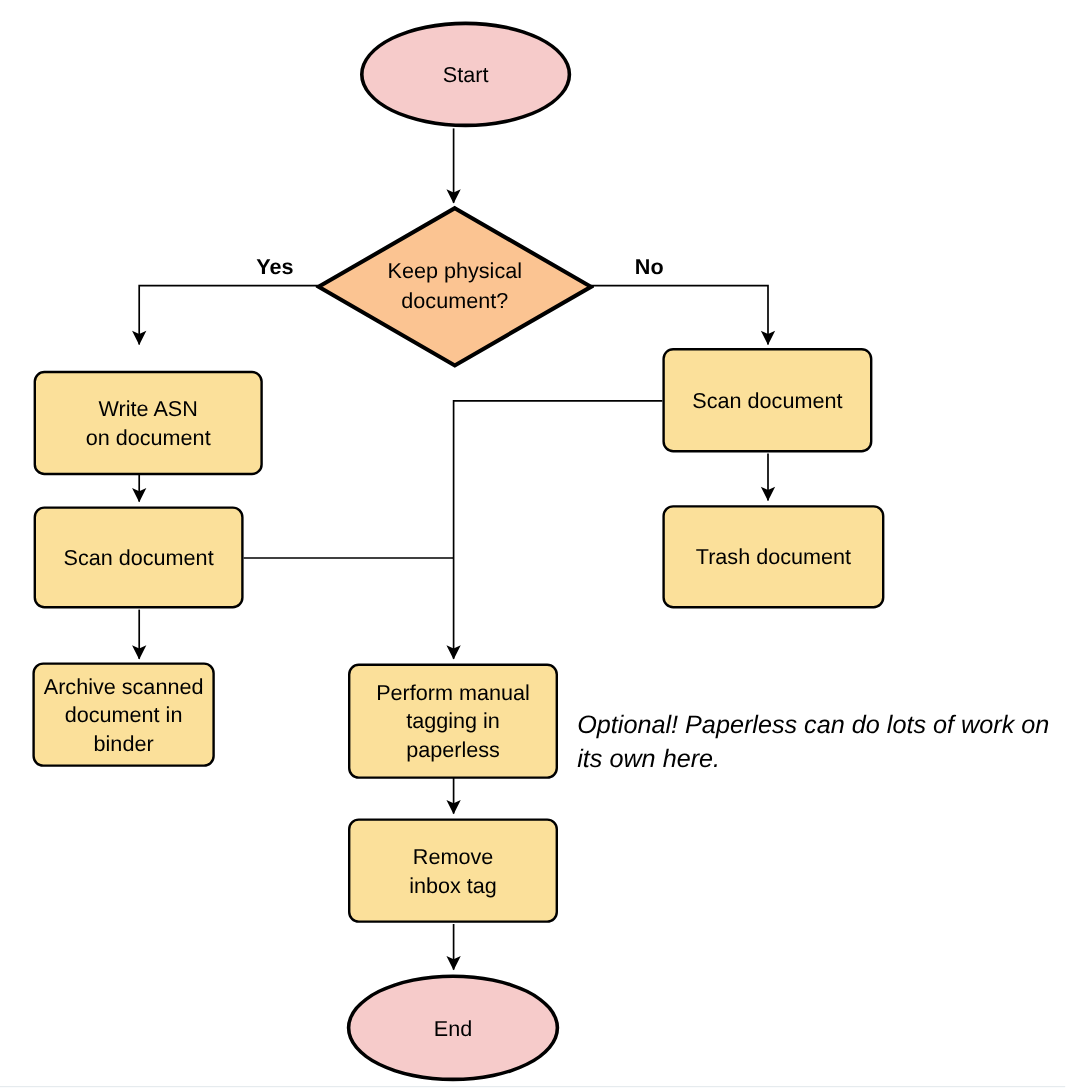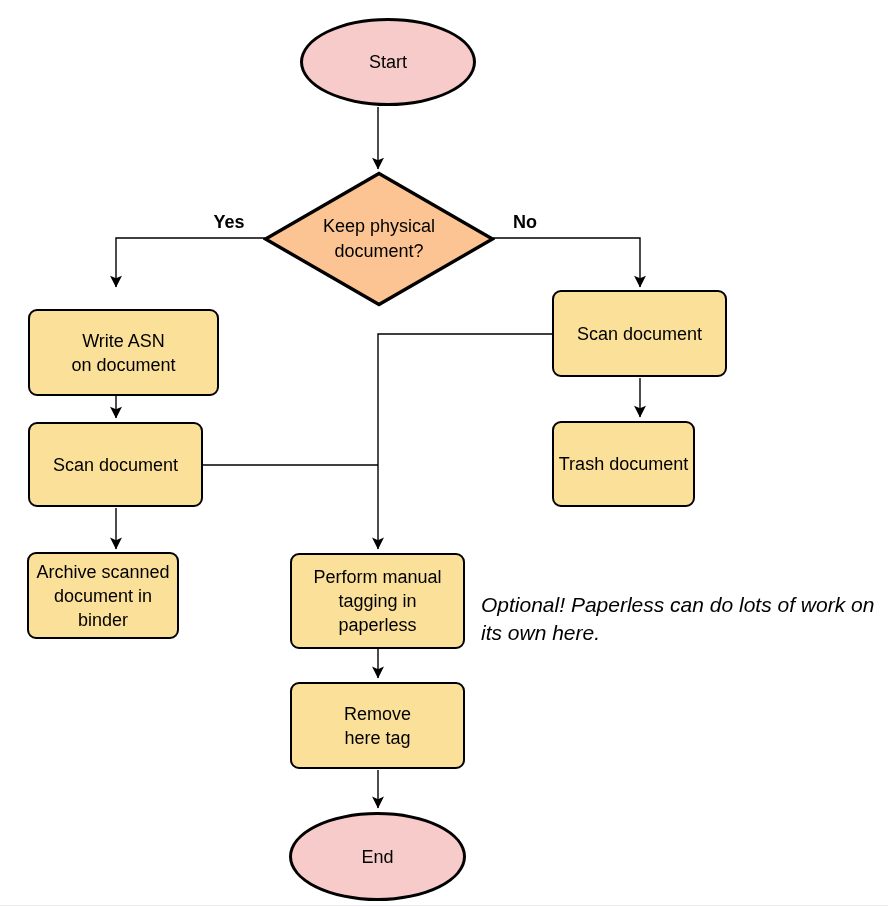--- a/index.html
+++ b/index.html
@@ -125,57 +125,57 @@
 
   <div class="node decision" style="left:263px;top:171px;width:232px;height:136px">
     <svg viewBox="0 0 232 136">
       <polygon points="116,2.5 229.5,68 116,133.5 2.5,68"></polygon>
     </svg>
     <span class="label">Keep physical
 document?</span>
   </div>
 
   <div class="edge-label" style="left:204px;top:211px;width:50px">Yes</div>
-  <div class="edge-label" style="left:500px;top:211px;width:50px">No</div>
+  <div class="edge-label" style="left:516px;top:211px;width:50px">No</div>
 
   <div class="node process" style="left:28px;top:309px;width:191px;height:87px">
     <span class="label">Write ASN
 on document</span>
   </div>
 
   <div class="node process" style="left:28px;top:422px;width:175px;height:85px">
     <span class="label">Scan document</span>
   </div>
 
   <div class="node process" style="left:27px;top:552px;width:152px;height:87px">
     <span class="label">Archive scanned
 document in
 binder</span>
   </div>
 
   <div class="node process" style="left:552px;top:290px;width:175px;height:87px">
     <span class="label">Scan document</span>
   </div>
 
-  <div class="node process" style="left:552px;top:421px;width:143px;height:86px">
+  <div class="node process" style="left:552px;top:421px;width:185px;height:86px">
     <span class="label">Trash document</span>
   </div>
 
   <div class="node process" style="left:290px;top:553px;width:175px;height:96px">
     <span class="label">Perform manual
 tagging in
 paperless</span>
   </div>
 
   <div class="note" style="left:481px;top:591px;width:420px">Optional! Paperless can do lots of work on
 its own here.</div>
 
   <div class="node process" style="left:290px;top:682px;width:175px;height:87px">
     <span class="label">Remove
-here tag</span>
+inbox tag</span>
   </div>
 
   <div class="node terminal" style="left:289px;top:812px;width:177px;height:89px">
     <span class="label">End</span>
   </div>
 
   <div class="page-edge"></div>
 
 </div>
 

